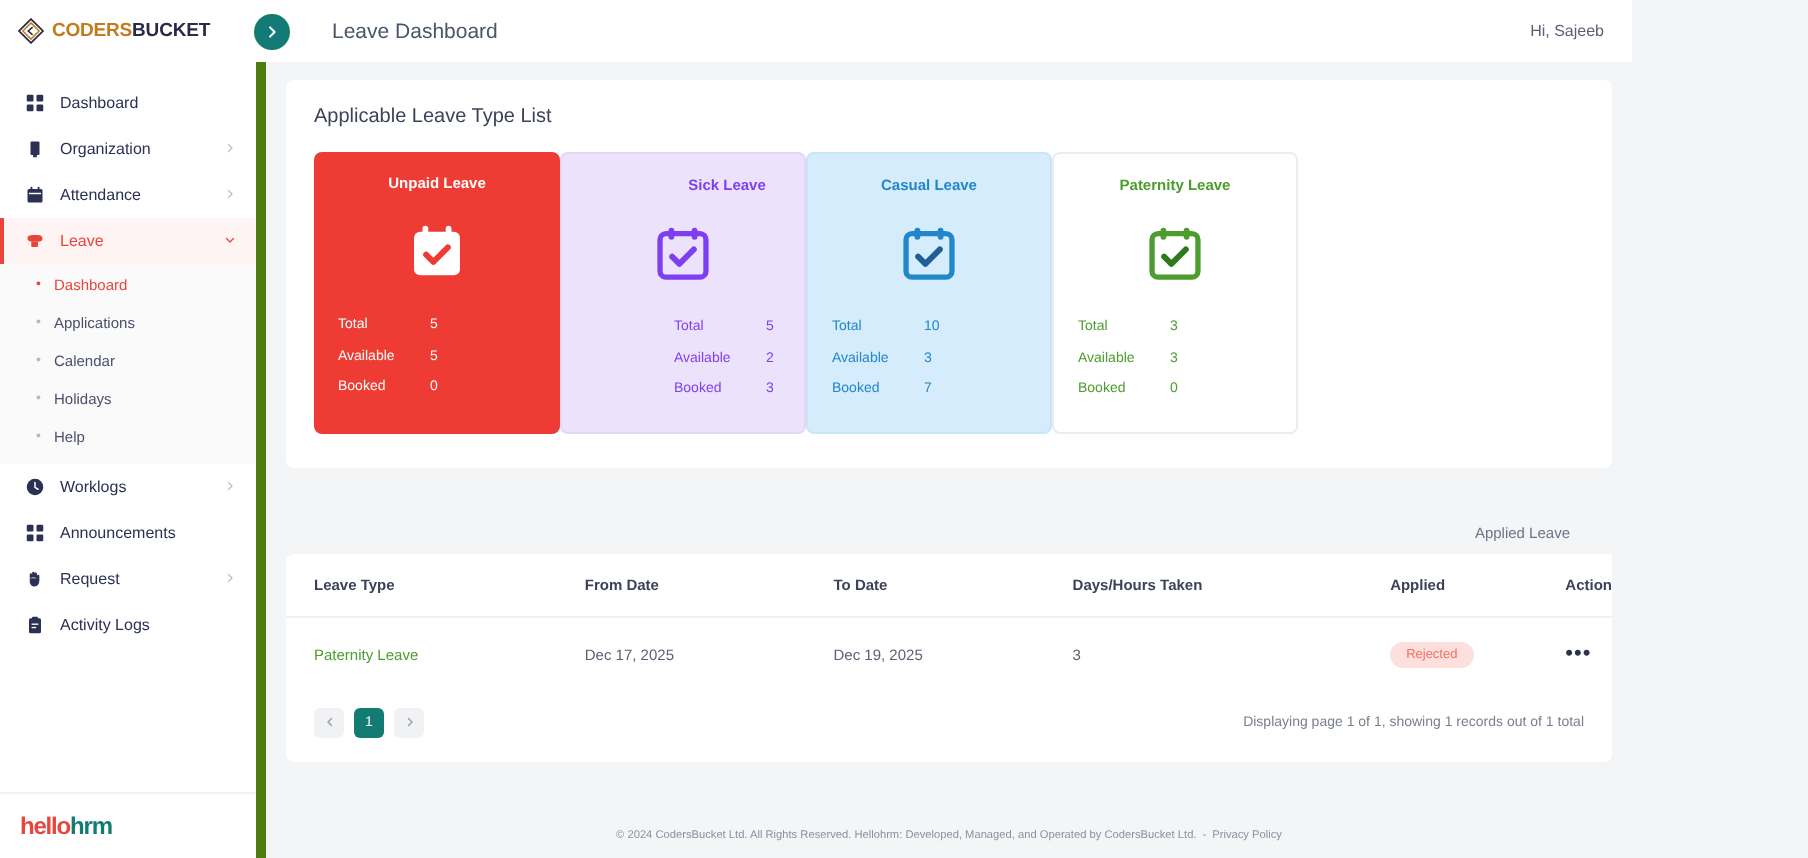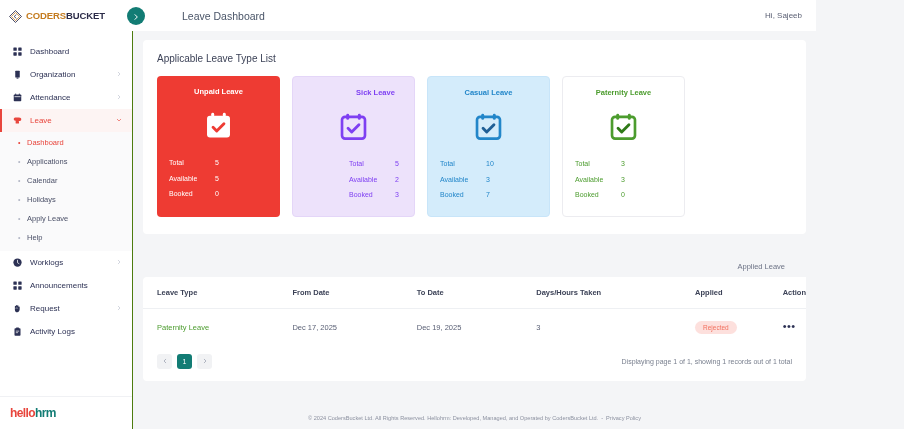--- a/index.html
+++ b/index.html
@@ -20,31 +20,31 @@
   .brand-mark { width: 13px; height: 13px; flex: 0 0 13px; position: relative; }
   .brand-text { font-size: 9.5px; letter-spacing: -0.1px; margin-left: 4px; white-space: nowrap; }
   .brand-text .b1 { color: #c47b1e; font-weight: bold; }
   .brand-text .b2 { color: #2b2b48; font-weight: bold; }
 
   .collapse-btn {
     width: 18px; height: 18px; border-radius: 50%; background: #127c74;
     display: flex; align-items: center; justify-content: center; color: #fff;
     margin-left: -6px; cursor: pointer; flex: 0 0 18px;
   }
-  .page-title { margin-left: 37px; font-size: 10.5px; color: #4a5568; }
+  .page-title { margin-left: 21px; font-size: 10.5px; color: #4a5568; }
   .topbar-right { margin-left: auto; padding-right: 14px; font-size: 8px; color: #5a5f73; }
 
   
   .body-wrap { display: flex; flex: 1 1 auto; min-height: 0; }
 
   
   .sidebar {
     width: 133px; flex: 0 0 133px; background: #ffffff;
     display: flex; flex-direction: column; position: relative;
-    border-right: 1px solid #4d7c0f;
+    border-right: 5px solid #4d7c0f;
   }
   .menu { padding-top: 9px; flex: 1 1 auto; }
   .menu-item {
     display: flex; align-items: center; height: 23px; padding: 0 10px 0 11px;
     font-size: 8px; color: #2c3154; cursor: pointer; position: relative;
   }
   .menu-item .mi-icon { width: 12px; flex: 0 0 12px; display:flex; align-items:center; justify-content:center; color:#2c3154; }
   .menu-item .mi-label { margin-left: 7px; white-space: nowrap; }
   .menu-item .mi-caret { margin-left: auto; color: #b9bdcc; font-size: 7px; }
   .menu-item.active { color: #e8453c; background: #fdf4f3; }
@@ -72,21 +72,21 @@
   .logo-hello .h2c { color: #127c74; }
 
   
   .main { flex: 1 1 auto; min-width: 0; display: flex; flex-direction: column; background: #f4f5f7; }
   .main-scroll { flex: 1 1 auto; padding: 9px 10px 0 10px; }
 
   .panel { background: #ffffff; border-radius: 4px; }
   .panel-leavetypes { padding: 13px 14px 17px 14px; }
   .section-title { font-size: 10px; color: #3c4257; margin-bottom: 12px; }
 
-  .cards { display: flex; gap: 12px; }
+  .cards { display: flex; }
   .lcard {
     width: 123px; height: 141px; border-radius: 4px; position: relative;
     padding: 11px 0 0 0; display: flex; flex-direction: column;
   }
   .lcard-title { font-size: 7.5px; font-weight: bold; text-align: center; }
   .lcard-icon { display: flex; align-items: center; justify-content: center; margin-top: 13px; height: 32px; }
   .lcard-stats { margin-top: 14px; padding: 0 12px; }
   .stat-row { display: flex; font-size: 7px; line-height: 15.5px; }
   .stat-key { width: 46px; }
   .stat-val { }
@@ -247,24 +247,20 @@
             <span class="dot">•</span>
             <span class="sub-label">Applications</span>
           </div>
           <div class="sub-item">
             <span class="dot">•</span>
             <span class="sub-label">Calendar</span>
           </div>
           <div class="sub-item">
             <span class="dot">•</span>
             <span class="sub-label">Holidays</span>
-          </div>
-          <div class="sub-item">
-            <span class="dot">•</span>
-            <span class="sub-label">Apply Leave</span>
           </div>
           <div class="sub-item">
             <span class="dot">•</span>
             <span class="sub-label">Help</span>
           </div>
         </div>
 
         <div class="menu-item">
           <span class="mi-icon">
             <svg width="9" height="9" viewBox="0 0 24 24" fill="currentColor">

